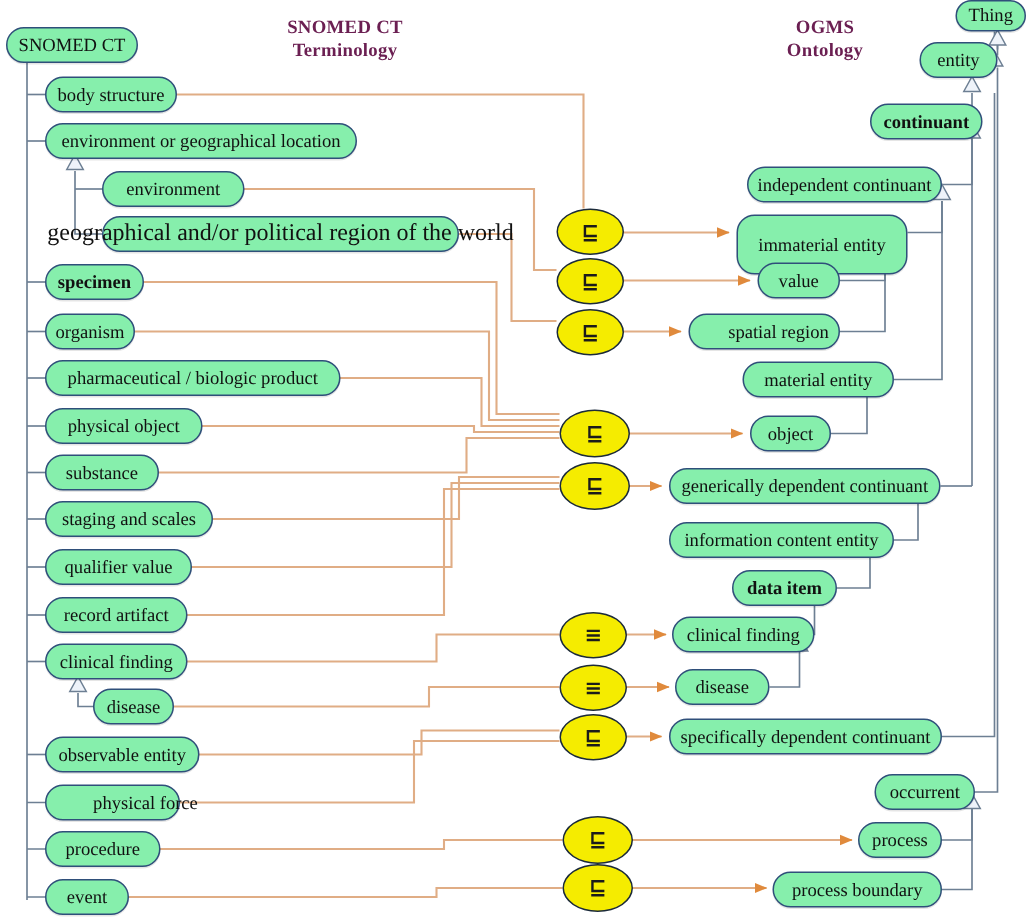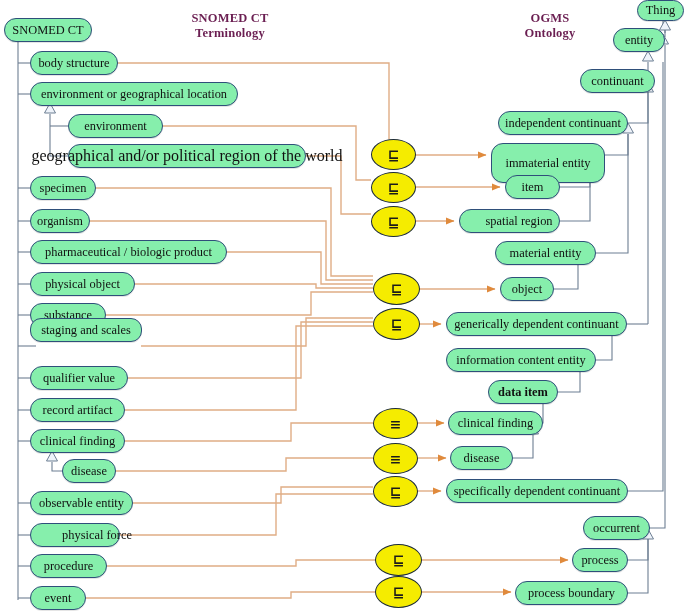--- a/index.html
+++ b/index.html
@@ -184,31 +184,31 @@
   <div class="node" style="left:4px;top:18px;width:88px;height:24px;">SNOMED CT</div>
 
   <div class="node" style="left:30px;top:51px;width:88px;height:24px;">body structure</div>
 
   <div class="node" style="left:30px;top:82px;width:208px;height:24px;">environment or geographical location</div>
 
   <div class="node" style="left:68px;top:114px;width:95px;height:24px;">environment</div>
 
   <div class="node small" style="left:68px;top:144px;width:238px;height:24px;">geographical and/or political region of the world</div>
 
-  <div class="node" style="left:30px;top:176px;width:66px;height:24px;">specimen</div>
+  <div class="node" style="left:30px;top:176px;width:66px;height:24px;font-weight:bold;">specimen</div>
 
   <div class="node" style="left:30px;top:209px;width:60px;height:24px;">organism</div>
 
   <div class="node" style="left:30px;top:240px;width:197px;height:24px;">pharmaceutical / biologic product</div>
 
   <div class="node" style="left:30px;top:272px;width:105px;height:24px;">physical object</div>
 
   <div class="node" style="left:30px;top:303px;width:76px;height:24px;">substance</div>
 
-  <div class="node" style="left:30px;top:318px;width:112px;height:24px;border-radius:11px;">staging and scales</div>
+  <div class="node" style="left:30px;top:334px;width:112px;height:24px;">staging and scales</div>
 
   <div class="node" style="left:30px;top:366px;width:98px;height:24px;">qualifier value</div>
 
   <div class="node" style="left:30px;top:398px;width:95px;height:24px;">record artifact</div>
 
   <div class="node" style="left:30px;top:429px;width:95px;height:24px;">clinical finding</div>
 
   <div class="node" style="left:62px;top:459px;width:54px;height:24px;">disease</div>
 
   <div class="node" style="left:30px;top:491px;width:103px;height:24px;">observable entity</div>
@@ -216,27 +216,27 @@
   <div class="node" style="left:30px;top:523px;width:90px;height:24px;padding-left:44px;">physical force</div>
 
   <div class="node" style="left:30px;top:554px;width:77px;height:24px;">procedure</div>
 
   <div class="node" style="left:30px;top:586px;width:56px;height:24px;">event</div>
 
   <div class="node" style="left:637px;top:0px;width:47px;height:21px;">Thing</div>
 
   <div class="node" style="left:613px;top:28px;width:52px;height:24px;">entity</div>
 
-  <div class="node" style="left:580px;top:69px;width:75px;height:24px;">continuant</div>
+  <div class="node" style="left:580px;top:69px;width:75px;height:24px;font-weight:bold;">continuant</div>
 
   <div class="node" style="left:498px;top:111px;width:130px;height:24px;">independent continuant</div>
 
   <div class="node" style="left:491px;top:143px;width:114px;height:40px;">immaterial entity</div>
 
-  <div class="node" style="left:505px;top:175px;width:55px;height:24px;">item</div>
+  <div class="node" style="left:505px;top:175px;width:55px;height:24px;">value</div>
 
   <div class="node" style="left:459px;top:209px;width:101px;height:24px;padding-left:19px;">spatial region</div>
 
   <div class="node" style="left:495px;top:241px;width:101px;height:24px;">material entity</div>
 
   <div class="node" style="left:500px;top:277px;width:54px;height:24px;">object</div>
 
   <div class="node" style="left:446px;top:312px;width:181px;height:24px;">generically dependent continuant</div>
 
   <div class="node" style="left:446px;top:348px;width:150px;height:24px;">information content entity</div>

